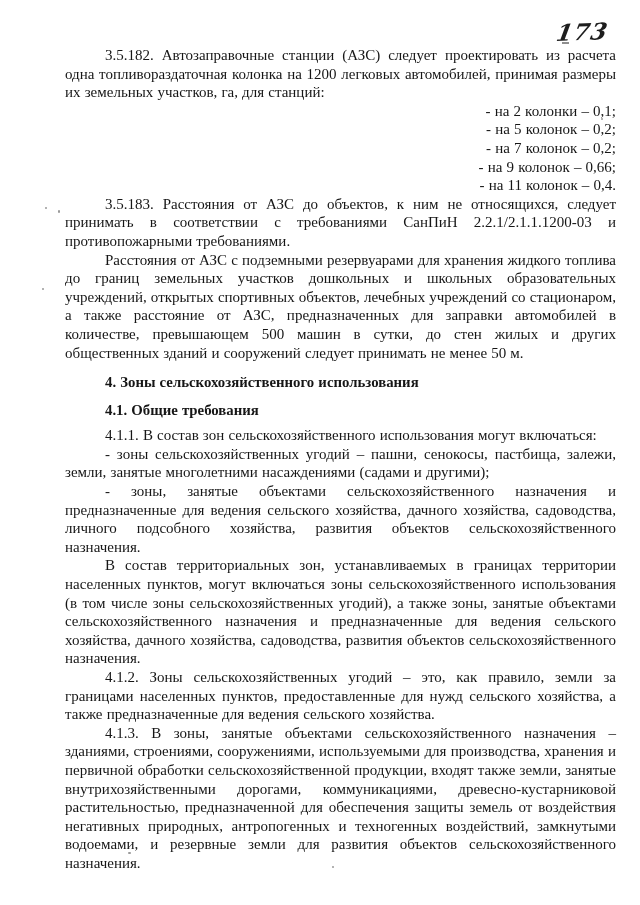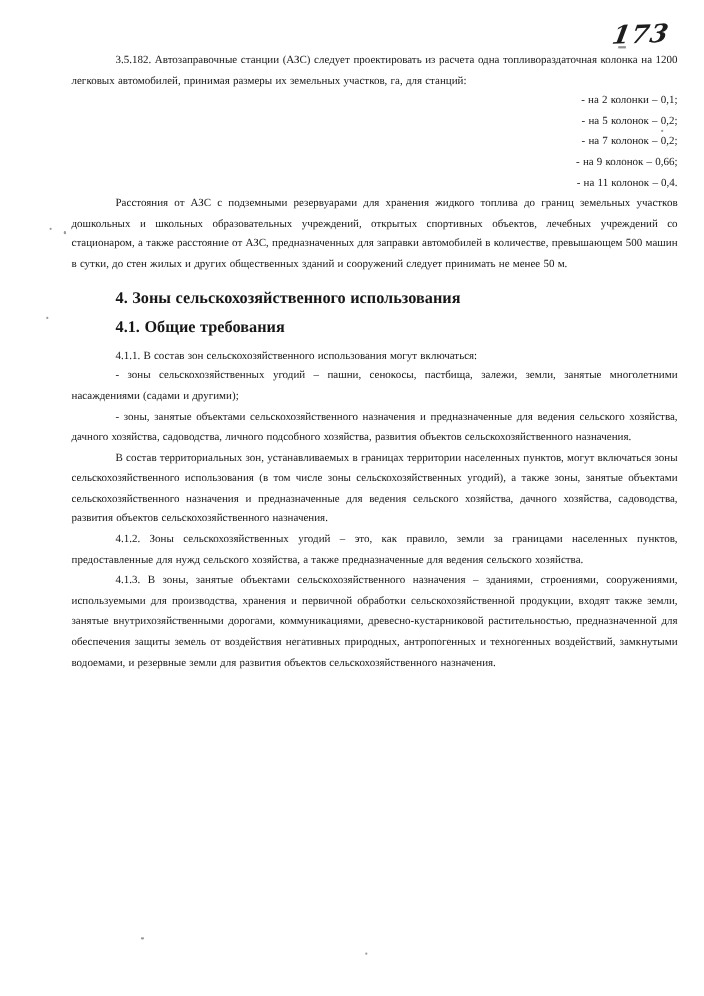--- a/index.html
+++ b/index.html
@@ -29,21 +29,21 @@
     letter-spacing: 1px;
   }
   .content {
     position: absolute;
     left: 65px;
     top: 46px;
     width: 551px;
   }
   .content p {
     margin: 0;
-    font-size: 10px;
+    font-size: 15px;
     line-height: 18.6px;
     text-align: justify;
     text-indent: 40px;
     word-spacing: 0.4px;
   }
   .content p.list {
     text-align: right;
   }
   .content p.h1,
   .content p.h2 {
@@ -71,20 +71,21 @@
 
   <div class="dash-mark" style="left:562px; top:42px; width:7px; height:2px;"></div>
 
   <div class="content" id="content">
       <p class="para">3.5.182. Автозаправочные станции (АЗС) следует проектировать из расчета одна топливораздаточная колонка на 1200 легковых автомобилей, принимая размеры их земельных участков, га, для станций:</p>
       <p class="list">- на 2 колонки – 0,1;</p>
       <p class="list">- на 5 колонок – 0,2;</p>
       <p class="list">- на 7 колонок – 0,2;</p>
       <p class="list">- на 9 колонок – 0,66;</p>
       <p class="list">- на 11 колонок – 0,4.</p>
+      <p class="para">3.5.183. Расстояния от АЗС до объектов, к ним не относящихся, следует принимать в соответствии с требованиями СанПиН 2.2.1/2.1.1.1200-03 и противопожарными требованиями.</p>
       <p class="para">Расстояния от АЗС с подземными резервуарами для хранения жидкого топлива до границ земельных участков дошкольных и школьных образовательных учреждений, открытых спортивных объектов, лечебных учреждений со стационаром, а также расстояние от АЗС, предназначенных для заправки автомобилей в количестве, превышающем 500 машин в сутки, до стен жилых и других общественных зданий и сооружений следует принимать не менее 50 м.</p>
       <p class="h1">4.  Зоны сельскохозяйственного использования</p>
       <p class="h2">4.1. Общие требования</p>
       <p class="para">4.1.1. В состав зон сельскохозяйственного использования могут включаться:</p>
       <p class="para">- зоны сельскохозяйственных угодий – пашни, сенокосы, пастбища, залежи, земли, занятые многолетними насаждениями (садами и другими);</p>
       <p class="para">- зоны, занятые объектами сельскохозяйственного назначения и предназначенные для ведения сельского хозяйства, дачного хозяйства, садоводства, личного подсобного хозяйства, развития объектов сельскохозяйственного назначения.</p>
       <p class="para">В состав территориальных зон, устанавливаемых в границах территории населенных пунктов, могут включаться зоны сельскохозяйственного использования (в том числе зоны сельскохозяйственных угодий), а также зоны, занятые объектами сельскохозяйственного назначения и предназначенные для ведения сельского хозяйства, дачного хозяйства, садоводства, развития объектов сельскохозяйственного назначения.</p>
       <p class="para">4.1.2. Зоны сельскохозяйственных угодий – это, как правило, земли за границами населенных пунктов, предоставленные для нужд сельского хозяйства, а также предназначенные для ведения сельского хозяйства.</p>
       <p class="para">4.1.3. В зоны, занятые объектами сельскохозяйственного назначения – зданиями, строениями, сооружениями, используемыми для производства, хранения и первичной обработки сельскохозяйственной продукции, входят также земли, занятые внутрихозяйственными дорогами, коммуникациями, древесно-кустарниковой растительностью, предназначенной для обеспечения защиты земель от воздействия негативных природных, антропогенных и техногенных воздействий, замкнутыми водоемами, и резервные земли для развития объектов сельскохозяйственного назначения.</p>
     </div>

